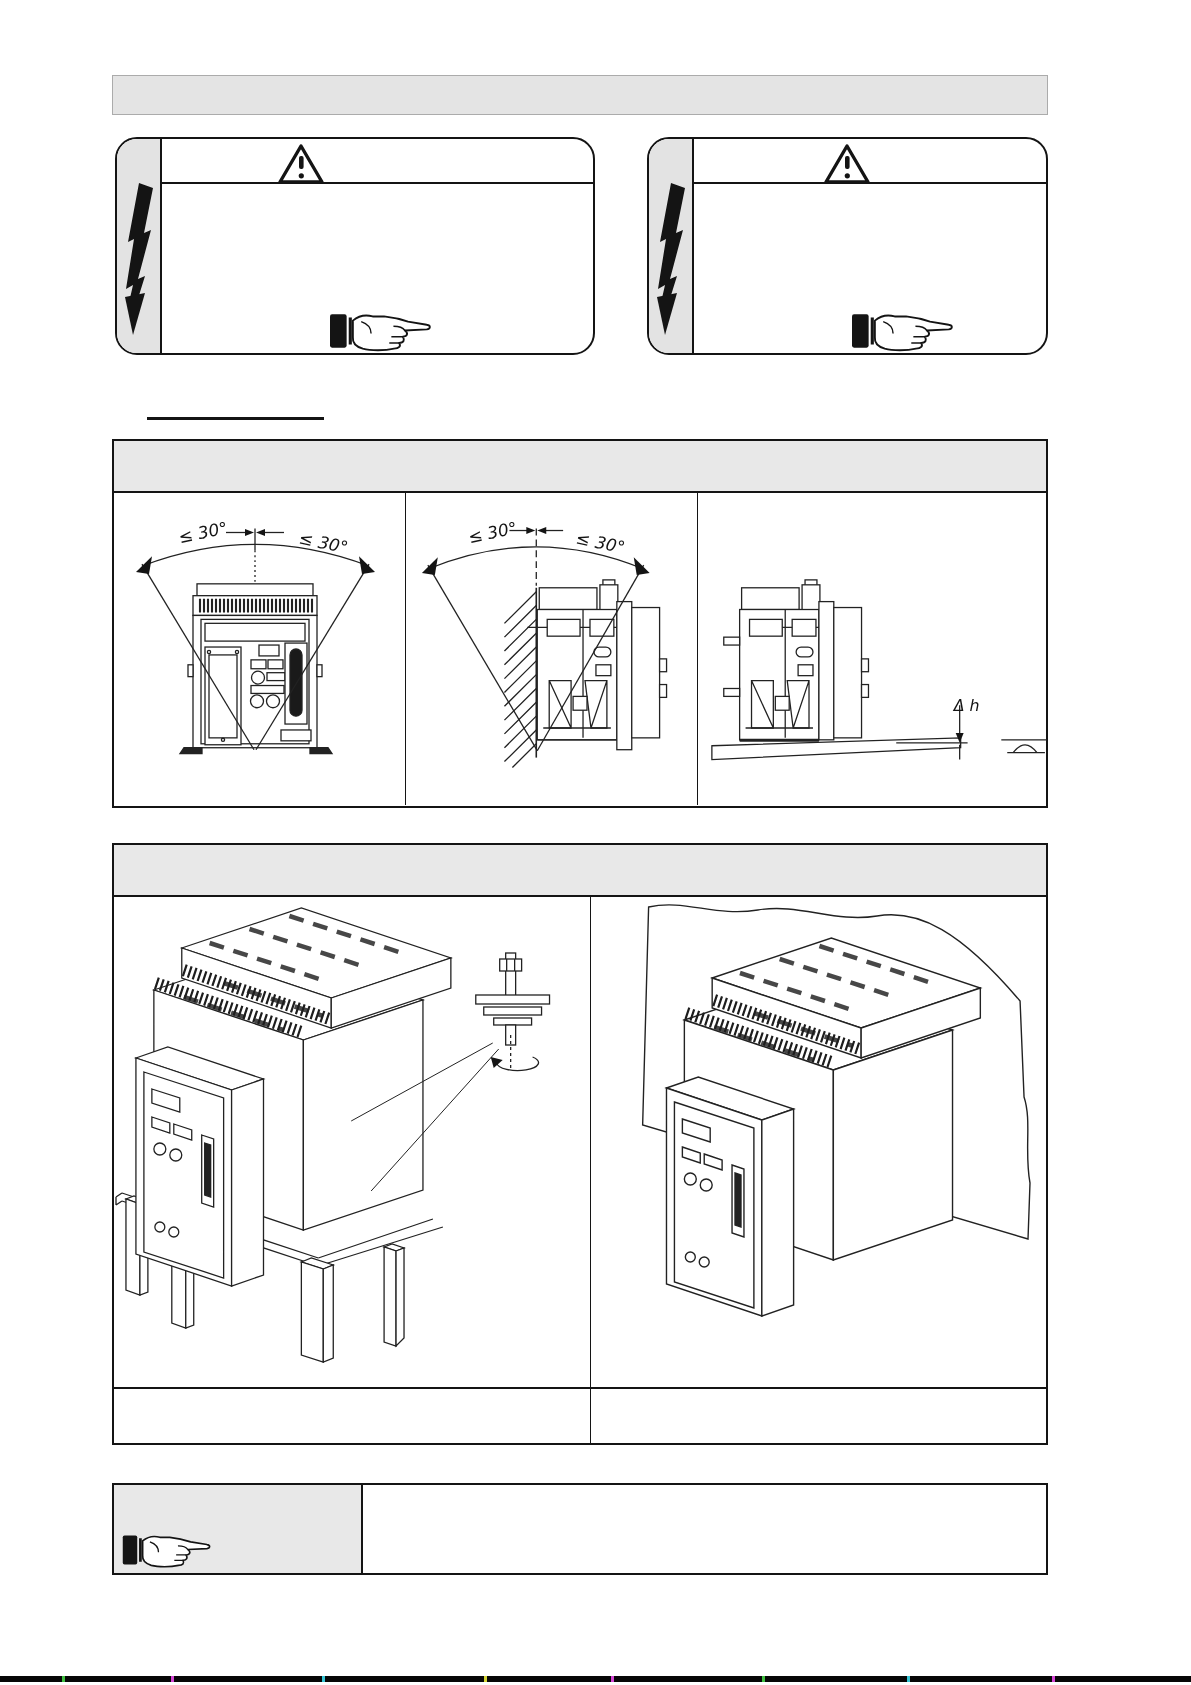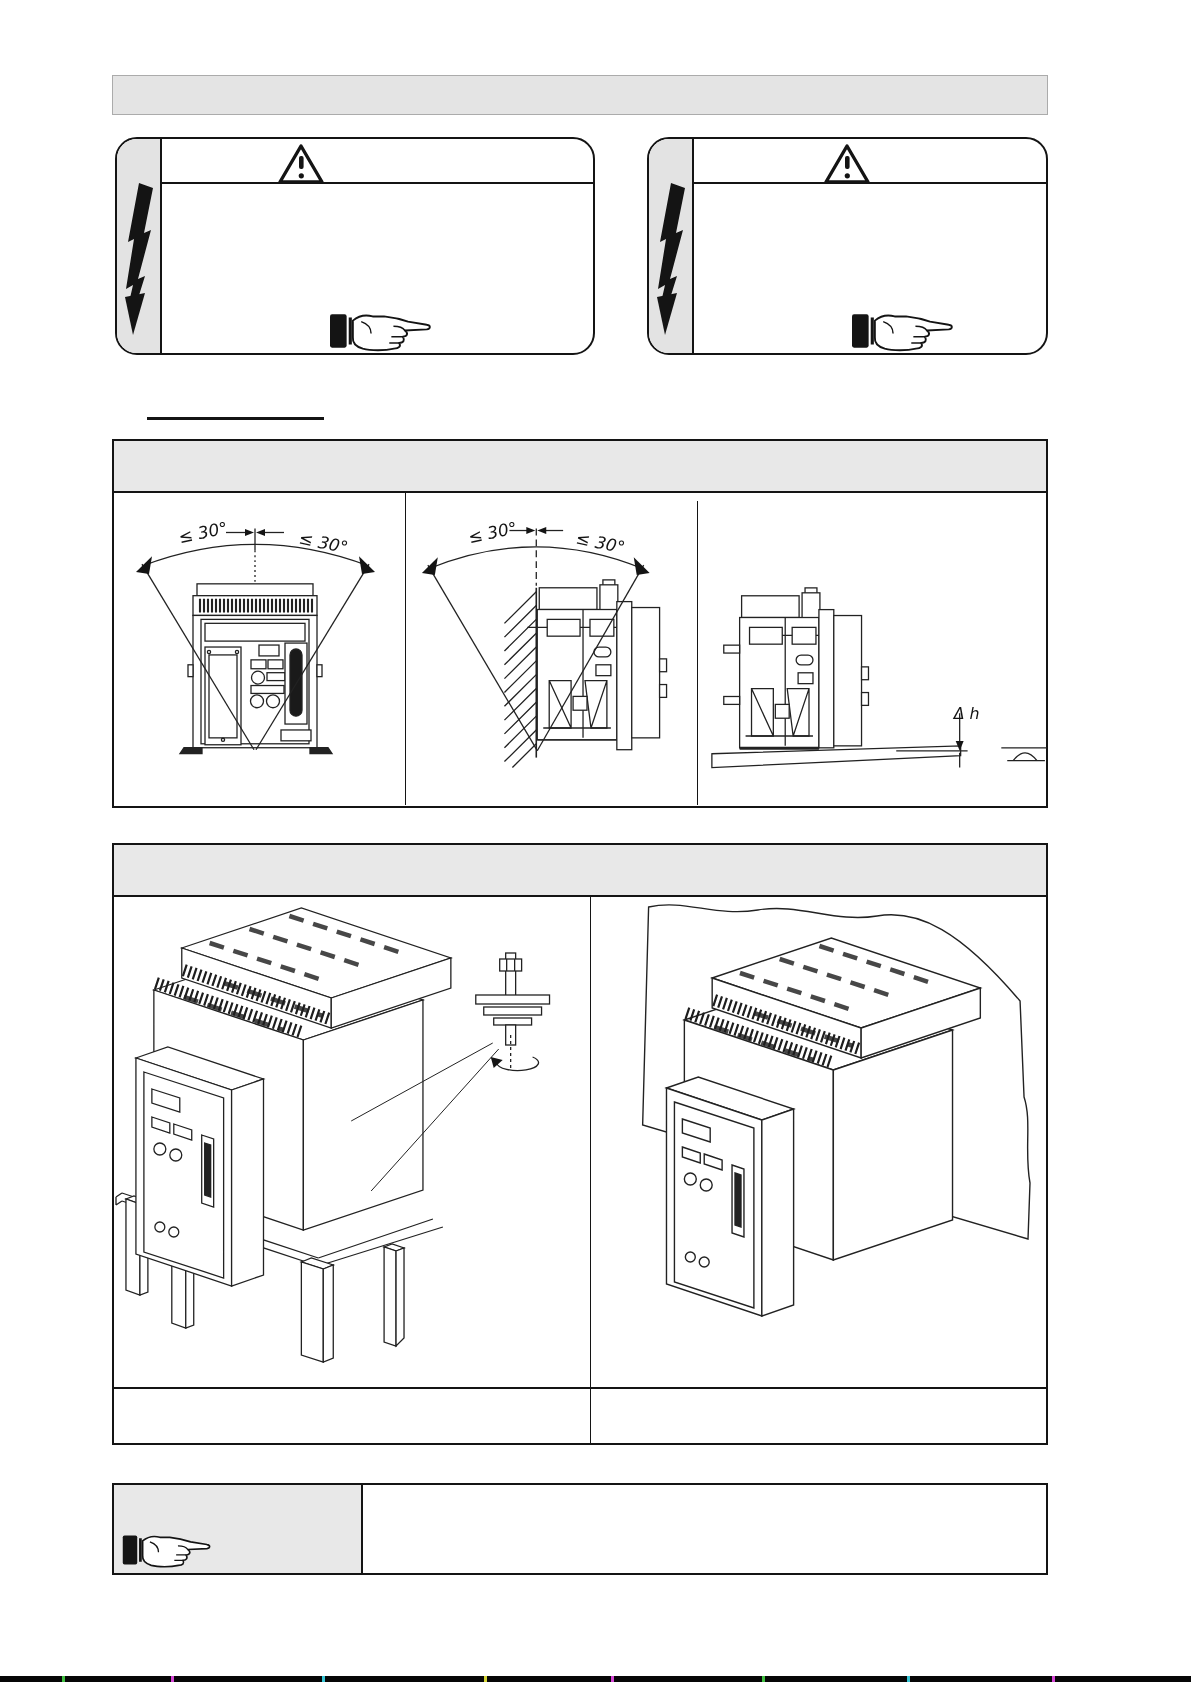--- a/index.html
+++ b/index.html
@@ -169,21 +169,21 @@
           </g>
           <polygon points="16,81 32,65 29,83" fill="#141414"></polygon>
           <polygon points="245,81 229,65 232,83" fill="#141414"></polygon>
           <polygon points="130,38 121,34.5 121,41.5" fill="#141414"></polygon>
           <polygon points="132,38 141,34.5 141,41.5" fill="#141414"></polygon>
           <text x="64" y="51" font-size="17" transform="rotate(-12 64 51)">≤ 30°</text>
           <text x="170" y="51" font-size="17" transform="rotate(12 170 51)">≤ 30°</text>
         </svg>
       </div>
 
-      <div class="cell" style="width:352px;margin-top:8px;">
+      <div class="cell" style="width:352px;">
         <svg width="348.9" height="312" viewBox="0 0 352 316" preserveAspectRatio="none">
           <g stroke="#222" stroke-width="1.3" fill="none">
             <g transform="translate(42,0)" fill="#fff">
               <rect x="2" y="96" width="58" height="22"></rect>
               <rect x="66" y="88" width="12" height="6"></rect>
               <rect x="63" y="93" width="18" height="27"></rect>
               <rect x="0" y="118" width="80" height="132"></rect>
               <rect x="80" y="110" width="15" height="140"></rect>
               <rect x="95" y="116" width="28" height="132"></rect>
               <rect x="123" y="168" width="7" height="13"></rect>

